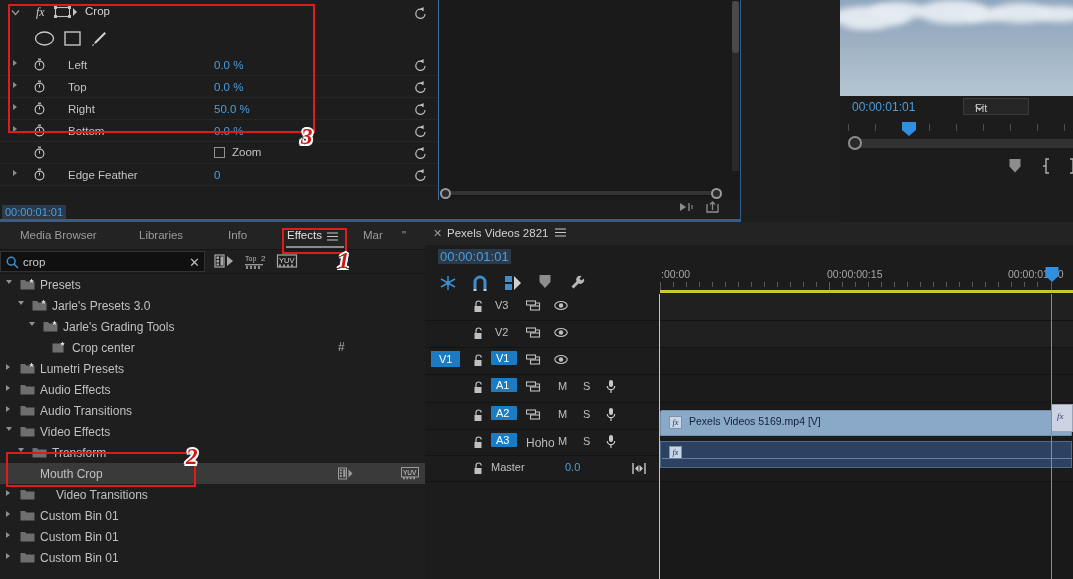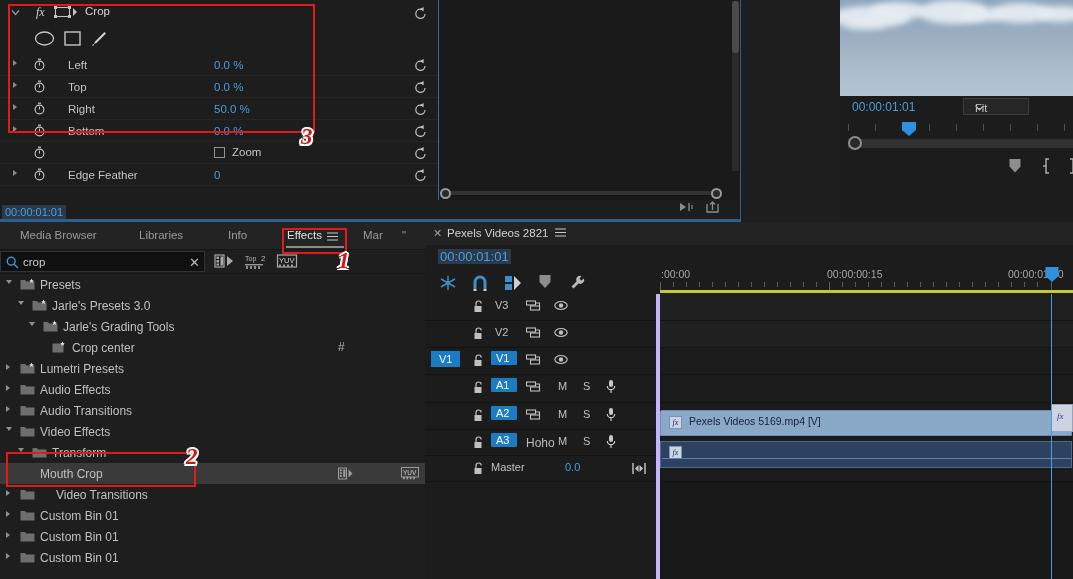--- a/index.html
+++ b/index.html
@@ -124,21 +124,21 @@
   .tlbtn { position:absolute; top:0; width:22px; height:20px; }
 
   #tl-ruler { position:absolute; left:235px; top:46px; width:413px; height:22px; background:#1c1c1c;}
   .rlabel { position:absolute; top:0; font-size:10.5px; color:#a6a6a6; }
   #rtrack { position:absolute; left:0; top:14px; width:413px; height:8px; }
   .rtick { position:absolute; top:0; width:1px; height:5px; background:#5a5a5a; }
   .rtick.big { height:9px; }
   #yellow-bar { position:absolute; left:0; top:22px; width:413px; height:3px; background:#c8c832;}
 
   #tl-head { position:absolute; left:0; top:72px; width:235px; height:285px; background:#1c1c1c;
-             border-right:4px solid #c4b5fd;}
+             border-right:1px solid #c4b5fd;}
   .track { position:relative; border-bottom:1px solid #131313; }
   .lk { position:absolute; left:48px; top:6px; }
   .tname { position:absolute; top:5px; left:70px; font-size:11px; color:#c0c0c0; width:26px; text-align:left;}
   .tname.on { background:#1b7cc4; color:#fff; padding:1px 5px; top:3px; left:66px; border-radius:1px;}
   .tgt { position:absolute; left:6px; top:3px; background:#1b7cc4; color:#fff; font-size:11px; padding:2px 8px;}
   .syncico { position:absolute; left:101px; top:5px; }
   .eye { position:absolute; left:129px; top:6px; }
   .msb { position:absolute; top:5px; font-size:11px; color:#c0c0c0; }
 
   #tl-tracks { position:absolute; left:235px; top:72px; width:413px; height:285px; background:#191919;}

